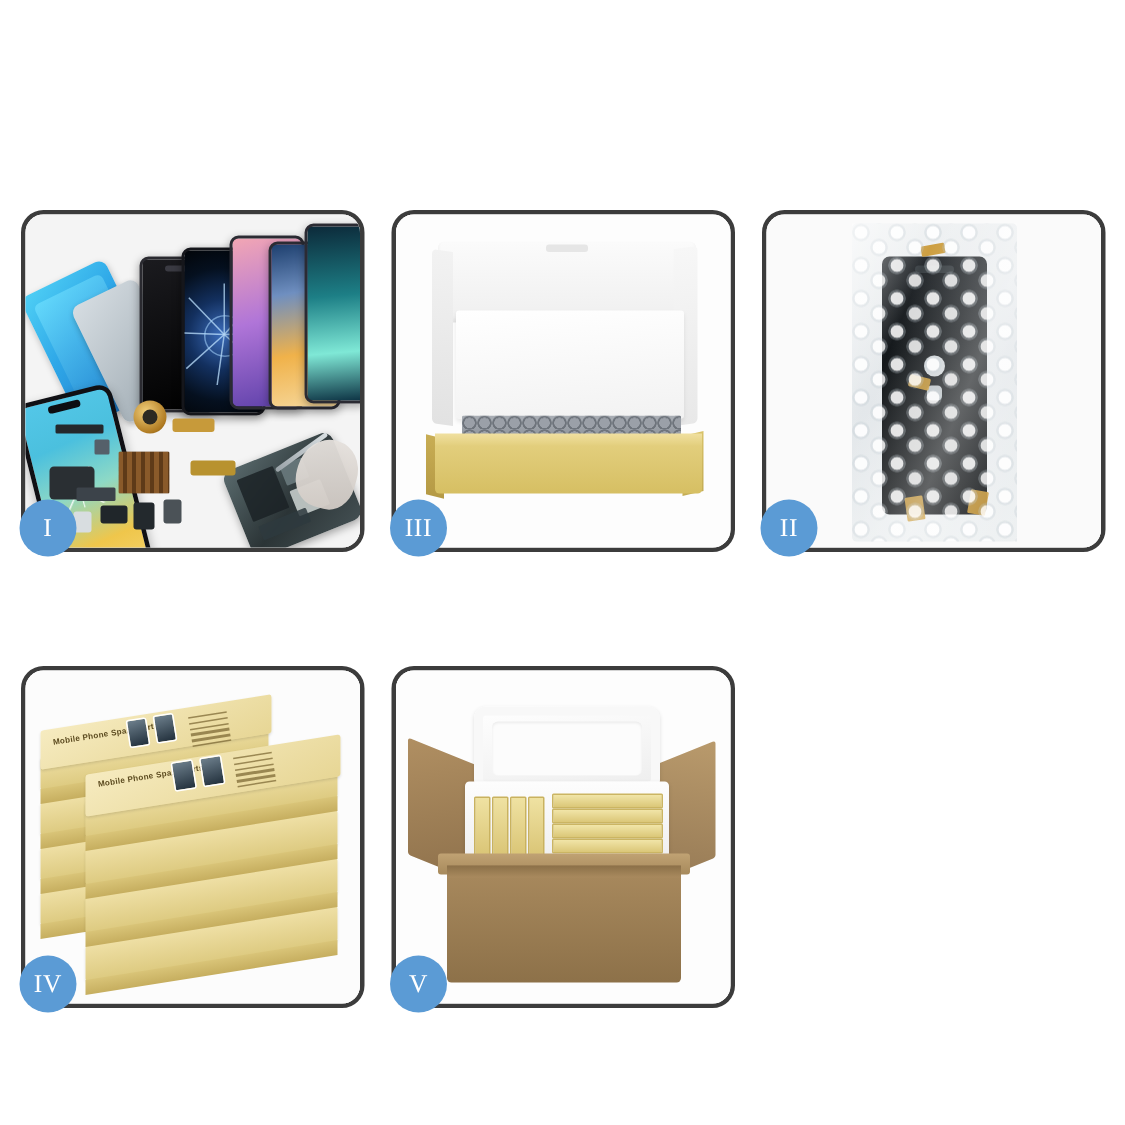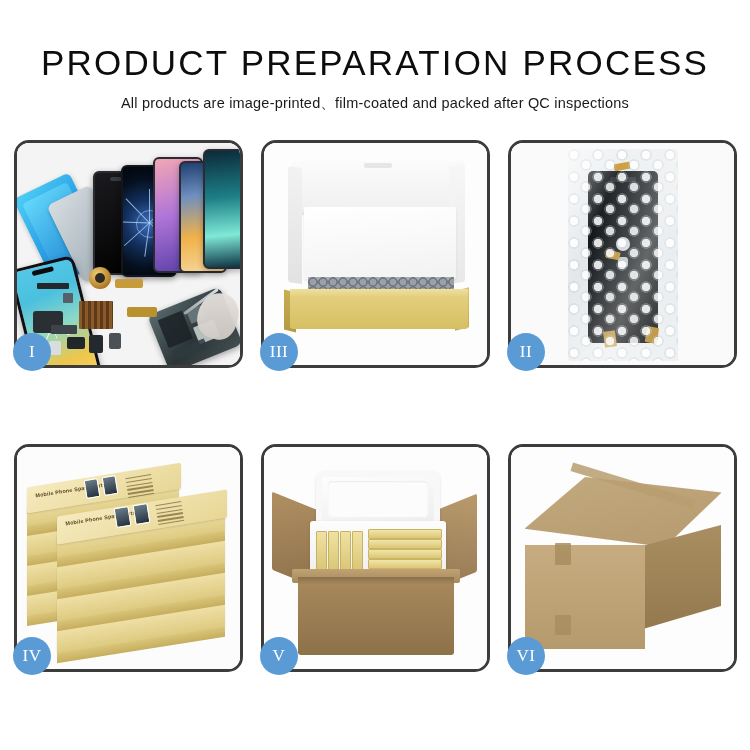--- a/index.html
+++ b/index.html
@@ -439,24 +439,20 @@
   .tt1{left:44px;top:96px;width:16px;height:22px;}
   .tt2{left:44px;top:168px;width:16px;height:20px;}
 
   .ph,.pt,.tape,.sbox,.toplid,.thumb{box-sizing:border-box;}
 </style>
 </head>
 <body>
 
 <div class="page">
 
-  <div class="header">
-    <h1 class="title">PRODUCT PREPARATION PROCESS</h1>
-    <p class="subtitle">All products are image-printed、film-coated and packed after QC inspections</p>
-  </div>
 
   <div class="grid">
 
     <div class="panel p1">
       <div class="panel-inner">
         <div class="scene">
           <div class="ph blue-flat"></div>
           <div class="ph gray-back"></div>
           <div class="ph black-glass"></div>
           <div class="ph crack">
@@ -616,28 +612,15 @@
               <i></i>
               <i></i>
           </div>
           <div class="cartonLip"></div>
           <div class="cartonBody"></div>
         </div>
       </div>
       <div class="badge">V</div>
     </div>
 
-    <div class="panel p6">
-      <div class="panel-inner">
-        <div class="scene">
-          <div class="cTop"></div>
-          <div class="cTopSeam"></div>
-          <div class="cSide"></div>
-          <div class="cFront"></div>
-          <span class="tapeTab tt1"></span>
-          <span class="tapeTab tt2"></span>
-        </div>
-      </div>
-      <div class="badge">VI</div>
-    </div>
 
   </div>
 </div>
 
 </body></html>

